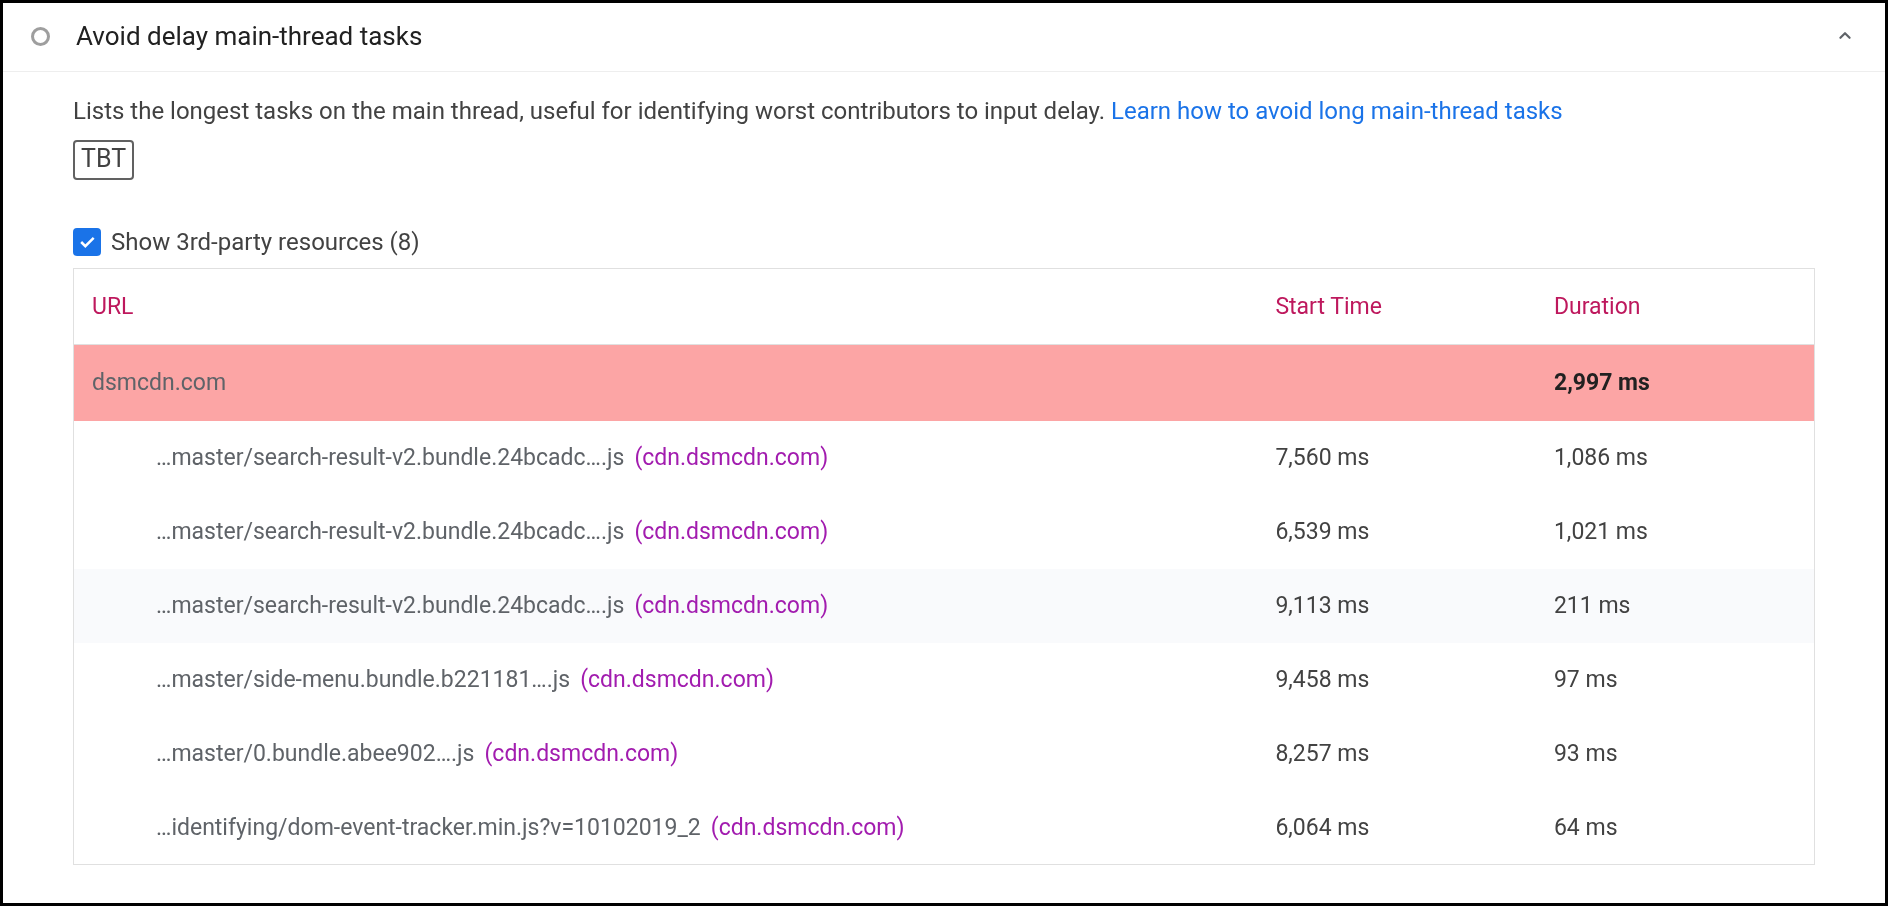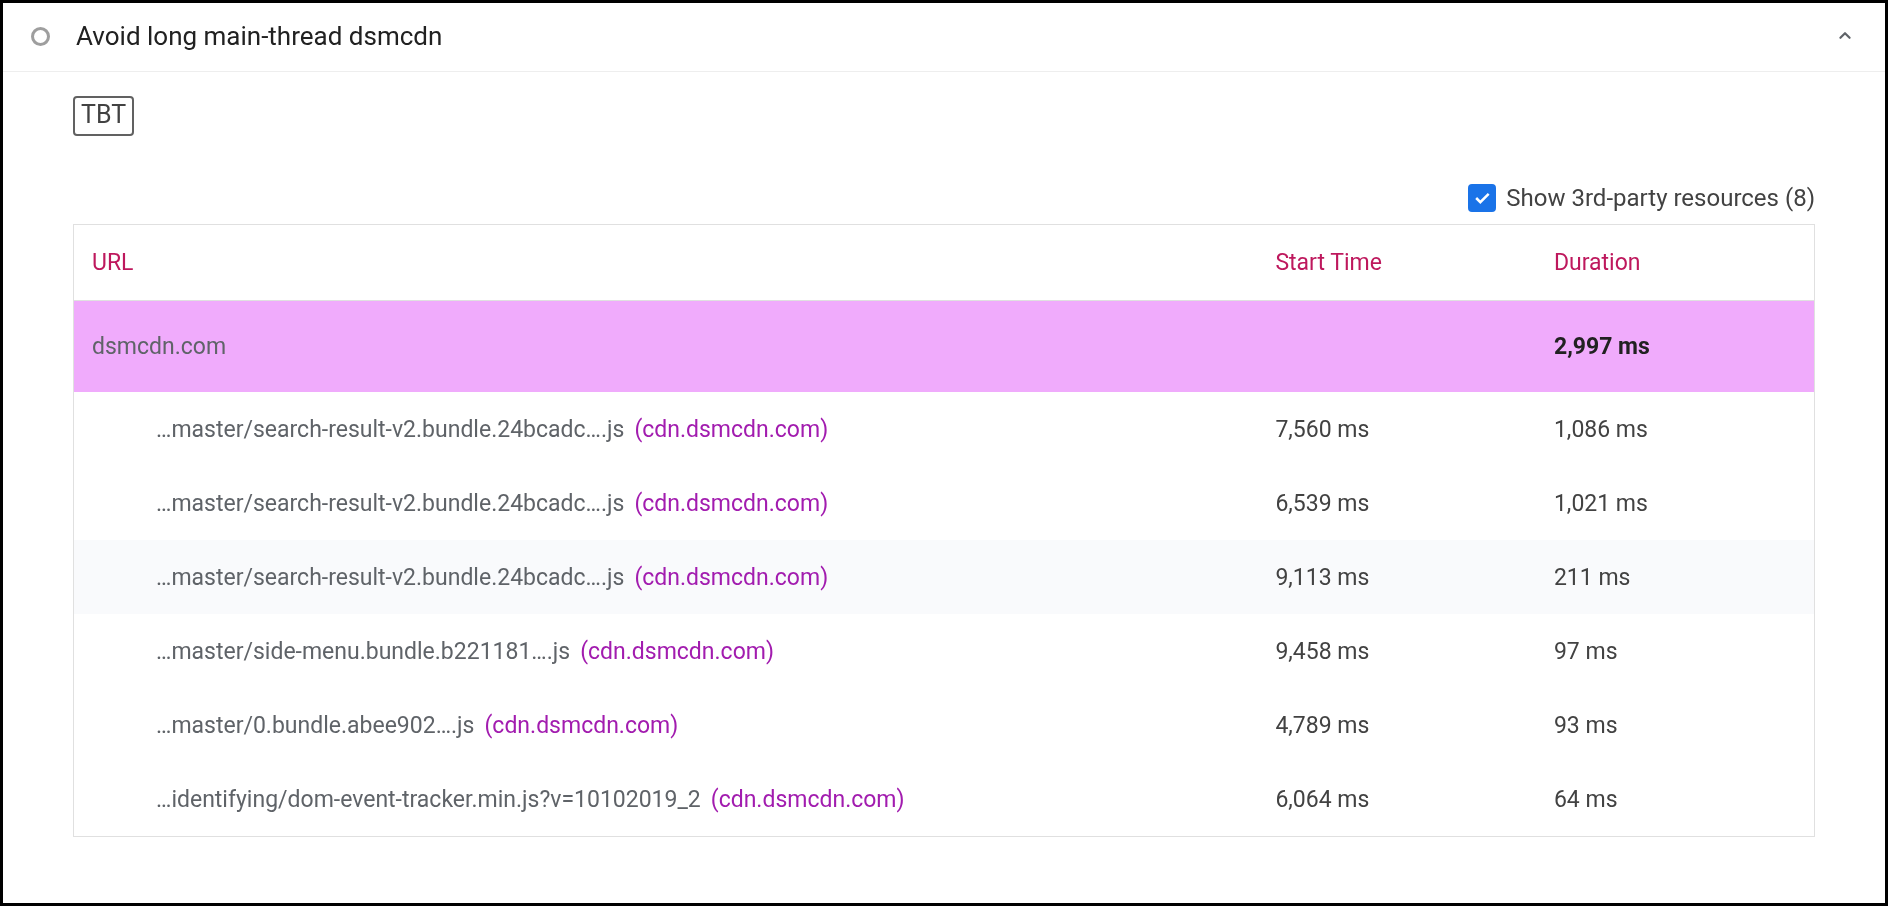--- a/index.html
+++ b/index.html
@@ -66,21 +66,20 @@
     border: 2px solid #616161;
     border-radius: 4px;
     padding: 0px 6px 2px 6px;
     font-size: 25px;
     color: #424242;
     margin-top: 4px;
     line-height: 1.35;
   }
   .third-party-row {
     display: flex;
-    justify-content: flex-end;
     align-items: center;
     margin-top: 48px;
     margin-bottom: 12px;
     font-size: 24px;
     color: #424242;
   }
   .checkbox {
     width: 28px;
     height: 28px;
     border: 3px solid #1a73e8;
@@ -107,23 +106,23 @@
   }
   .table thead th {
     color: #be185d;
     font-weight: 400;
     height: 76px;
     vertical-align: middle;
     border-bottom: 1px solid #e0e0e0;
   }
   .col-start, .col-duration { text-align: right; }
   .group-row td {
-    background: #f0abfc;
+    background: #fca5a5;
     color: #5f6368;
-    height: 92px;
+    height: 76px;
     vertical-align: middle;
   }
   .group-row .col-duration {
     font-weight: 700;
     color: #212121;
   }
   .data-row td {
     height: 74px;
     vertical-align: middle;
     color: #424242;
@@ -137,29 +136,32 @@
   .col-duration { width: 16%; }
 </style>
 </head>
 <body>
 
 <div class="outer">
   <div class="audit">
 
     <div class="audit-header">
       <span class="status-circle"></span>
-      <span class="audit-title">Avoid long main-thread dsmcdn</span>
+      <span class="audit-title">Avoid delay main-thread tasks</span>
       <span class="chevron">
         <svg viewBox="0 0 24 24">
             <path d="M7 14l5-5 5 5" fill="none" stroke="#5f6368" stroke-width="2.4" stroke-linecap="round" stroke-linejoin="round"></path>
           </svg>
       </span>
     </div>
 
     <div class="audit-body">
+      <div class="description">
+        <span>Lists the longest tasks on the main thread, useful for identifying worst contributors to input delay. </span><a href="#">Learn how to avoid long main-thread tasks</a>
+      </div>
       <span class="metric-badge">TBT</span>
 
       <div class="third-party-row">
         <span class="checkbox">
           <svg viewBox="0 0 24 24">
               <path d="M5 12l5 5L20 7"></path>
             </svg>
         </span>
         <span>Show 3rd-party resources (8)</span>
       </div>
@@ -198,21 +200,21 @@
               <td class="col-start">9,113 ms</td>
               <td class="col-duration">211 ms</td>
             </tr>
             <tr class="data-row">
               <td class="url-cell"><span class="url-path">…master/side-menu.bundle.b221181….js</span><span class="url-host">(cdn.dsmcdn.com)</span></td>
               <td class="col-start">9,458 ms</td>
               <td class="col-duration">97 ms</td>
             </tr>
             <tr class="data-row">
               <td class="url-cell"><span class="url-path">…master/0.bundle.abee902….js</span><span class="url-host">(cdn.dsmcdn.com)</span></td>
-              <td class="col-start">4,789 ms</td>
+              <td class="col-start">8,257 ms</td>
               <td class="col-duration">93 ms</td>
             </tr>
             <tr class="data-row">
               <td class="url-cell"><span class="url-path">…identifying/dom-event-tracker.min.js?v=10102019_2</span><span class="url-host">(cdn.dsmcdn.com)</span></td>
               <td class="col-start">6,064 ms</td>
               <td class="col-duration">64 ms</td>
             </tr>
           </tbody>
       </table>
     </div>

